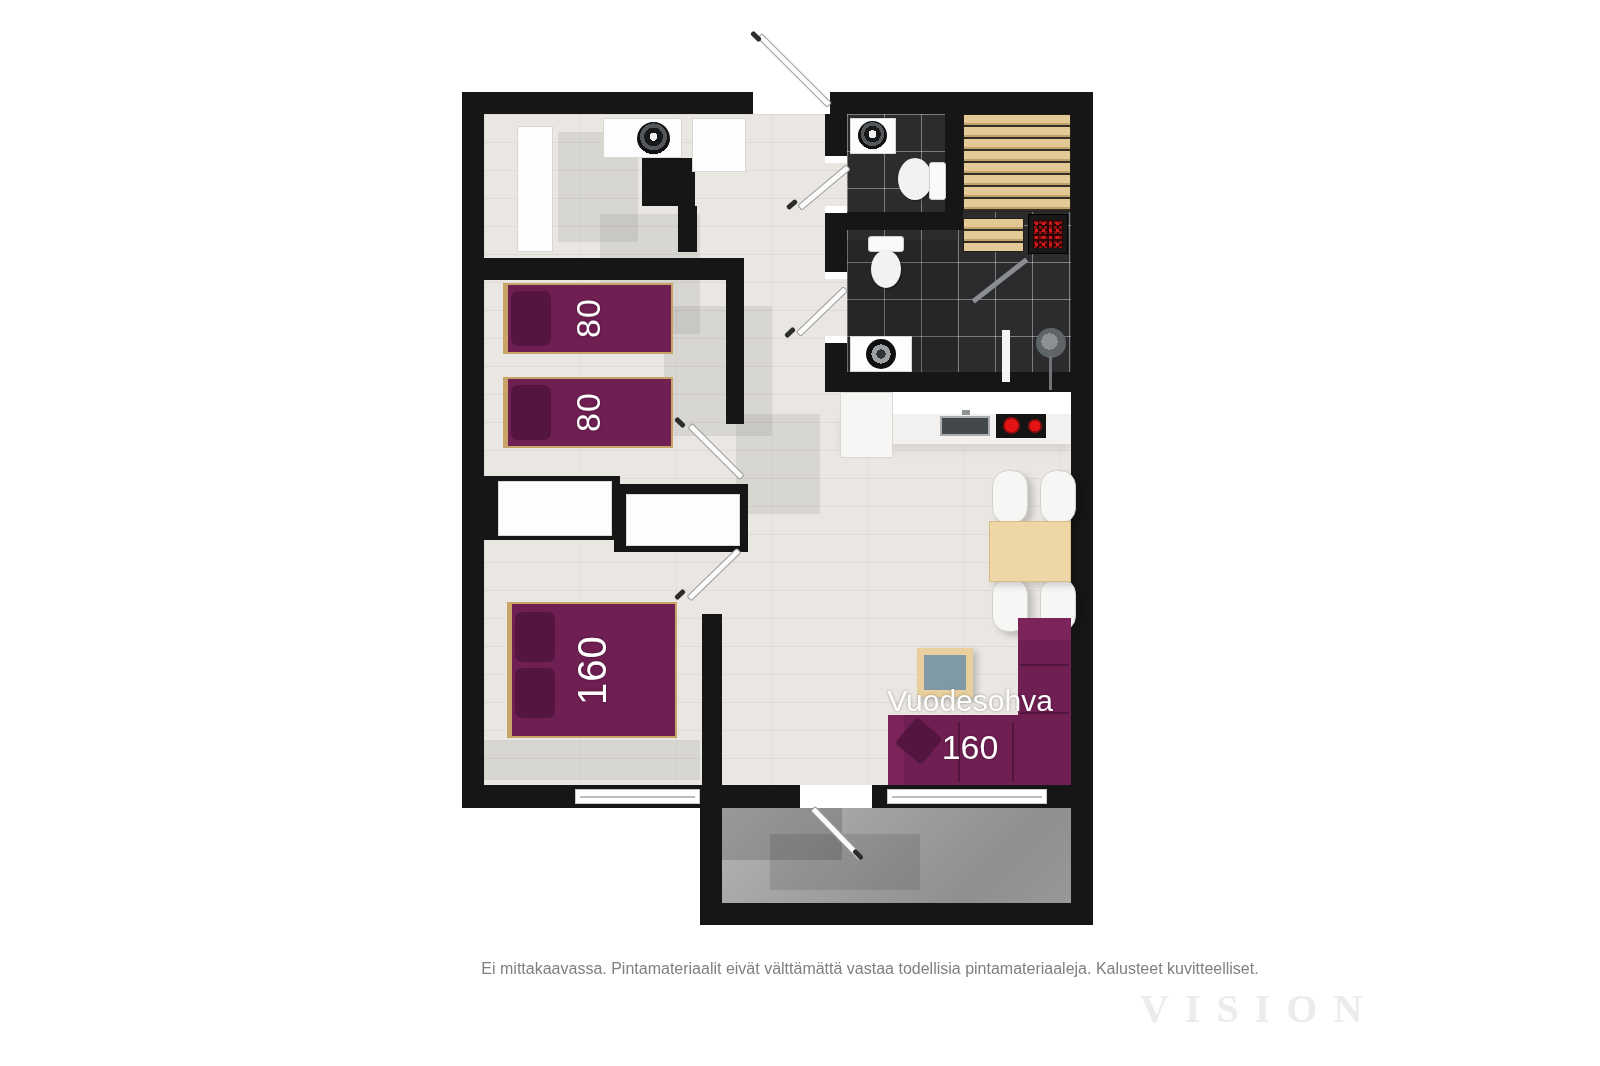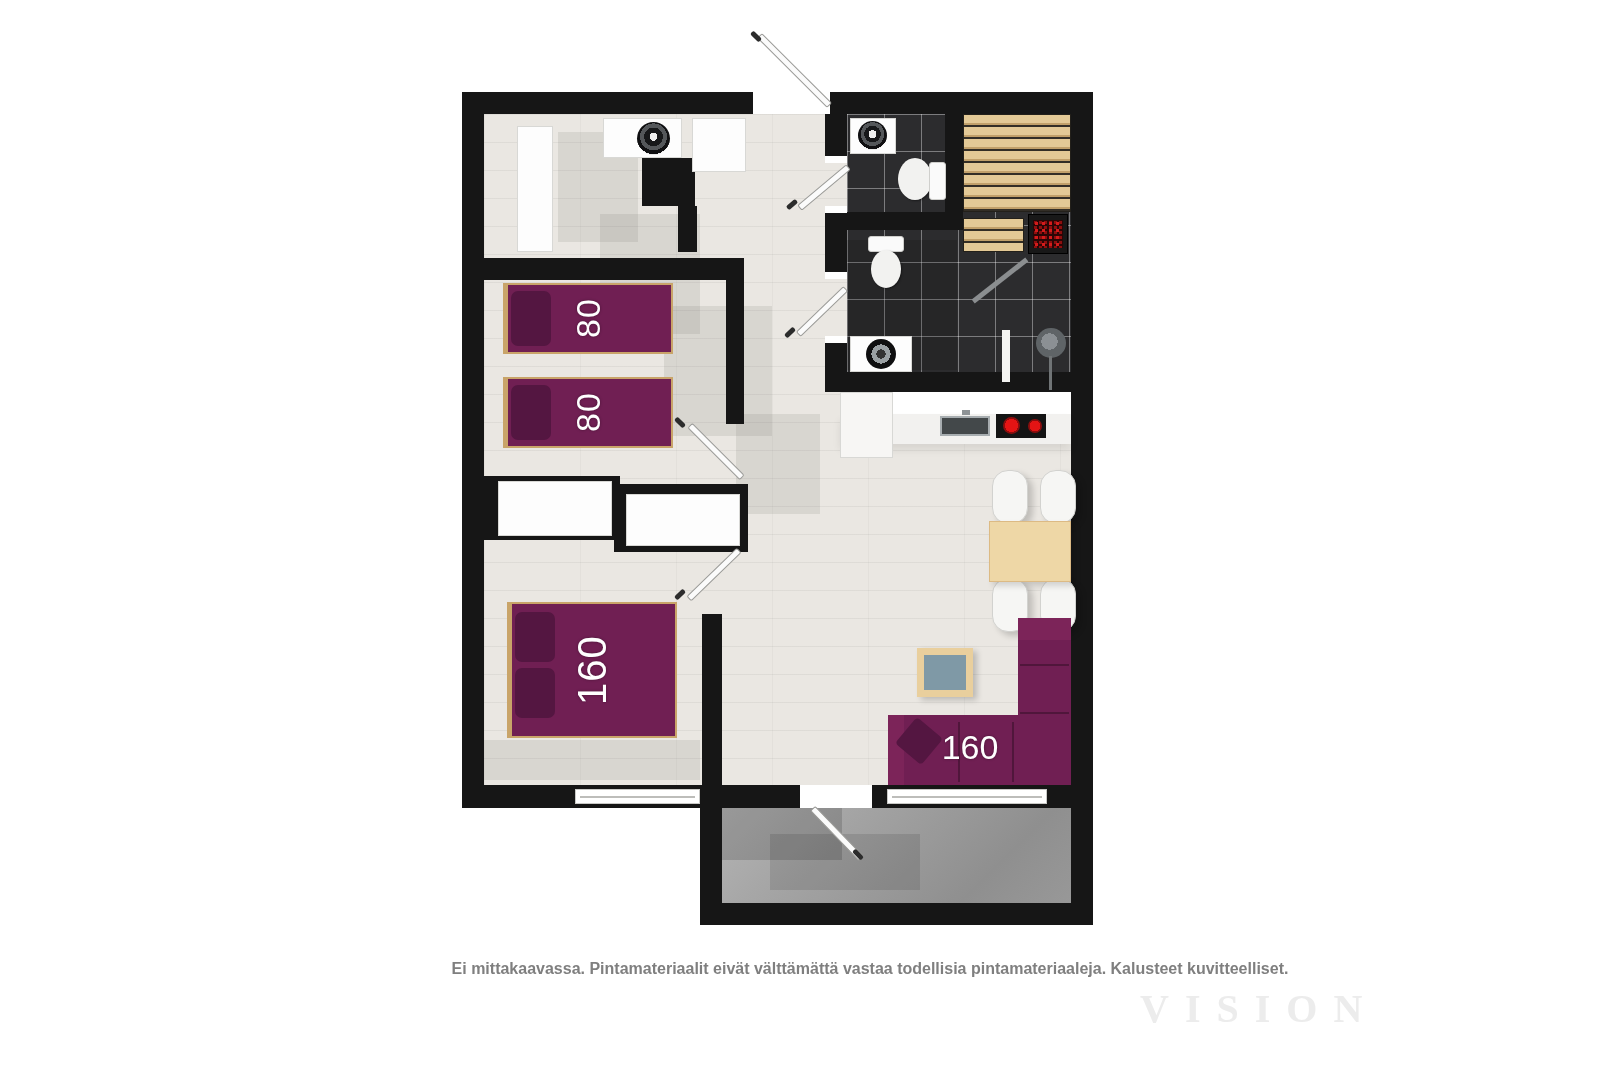--- a/index.html
+++ b/index.html
@@ -130,20 +130,21 @@
   <div class="abs" style="left:917px;top:648px;width:56px;height:49px;background:#7f99a6;border:7px solid #e9cf9d;box-sizing:border-box;box-shadow:4px 3px 6px rgba(0,0,0,.2);"></div>
   <div class="sofa" style="left:888px;top:715px;width:183px;height:70px;"></div>
   <div class="sofa" style="left:1018px;top:618px;width:53px;height:167px;"></div>
   <div class="abs" style="left:1018px;top:618px;width:53px;height:22px;background:#7c2459;"></div>
   <div class="abs" style="left:888px;top:715px;width:16px;height:70px;background:#7c2459;"></div>
   <div class="seam" style="left:958px;top:722px;width:2px;height:60px;"></div>
   <div class="seam" style="left:1012px;top:722px;width:2px;height:60px;"></div>
   <div class="seam" style="left:1020px;top:664px;width:49px;height:2px;"></div>
   <div class="seam" style="left:1020px;top:712px;width:49px;height:2px;"></div>
   <div class="pillow" style="left:902px;top:724px;width:34px;height:34px;transform:rotate(40deg);border-radius:4px;"></div>
+  <div class="hlabel" style="left:810px;top:684px;width:320px;font-size:30px;">Vuodesohva</div>
   <div class="hlabel" style="left:810px;top:728px;width:320px;font-size:34px;">160</div>
 
   <div class="bed" style="left:503px;top:283px;width:170px;height:71px;"></div>
   <div class="pillow" style="left:511px;top:291px;width:40px;height:55px;"></div>
   <div class="vlabel" style="left:548px;top:298px;width:80px;height:40px;line-height:40px;font-size:34px;">80</div>
   <div class="bed" style="left:503px;top:377px;width:170px;height:71px;"></div>
   <div class="pillow" style="left:511px;top:385px;width:40px;height:55px;"></div>
   <div class="vlabel" style="left:548px;top:392px;width:80px;height:40px;line-height:40px;font-size:34px;">80</div>
 
   <div class="whitebox" style="left:498px;top:481px;width:114px;height:55px;"></div>
@@ -160,16 +161,16 @@
   <div class="handle" style="left:786px;top:202px;transform:rotate(-40deg);"></div>
   <div class="leaf" style="left:789px;top:308px;width:66px;transform:rotate(-44deg);"></div>
   <div class="handle" style="left:784px;top:330px;transform:rotate(-44deg);"></div>
   <div class="leaf" style="left:679px;top:448px;width:74px;transform:rotate(45deg);"></div>
   <div class="handle" style="left:674px;top:420px;transform:rotate(45deg);"></div>
   <div class="leaf" style="left:679px;top:571px;width:70px;transform:rotate(-44deg);"></div>
   <div class="handle" style="left:674px;top:592px;transform:rotate(-44deg);"></div>
   <div class="leaf" style="left:802px;top:830px;width:70px;transform:rotate(46deg);"></div>
   <div class="handle" style="left:852px;top:852px;transform:rotate(46deg);"></div>
 
-  <div class="caption" style="left:250px;top:960px;width:1240px;font-weight:bold;">Ei mittakaavassa. Pintamateriaalit eivät välttämättä vastaa todellisia pintamateriaaleja. Kalusteet kuvitteelliset.</div>
+  <div class="caption" style="left:250px;top:960px;width:1240px;">Ei mittakaavassa. Pintamateriaalit eivät välttämättä vastaa todellisia pintamateriaaleja. Kalusteet kuvitteelliset.</div>
   <div class="watermark" style="left:1140px;top:985px;">VISION</div>
 
 </div>
 
 </body></html>

